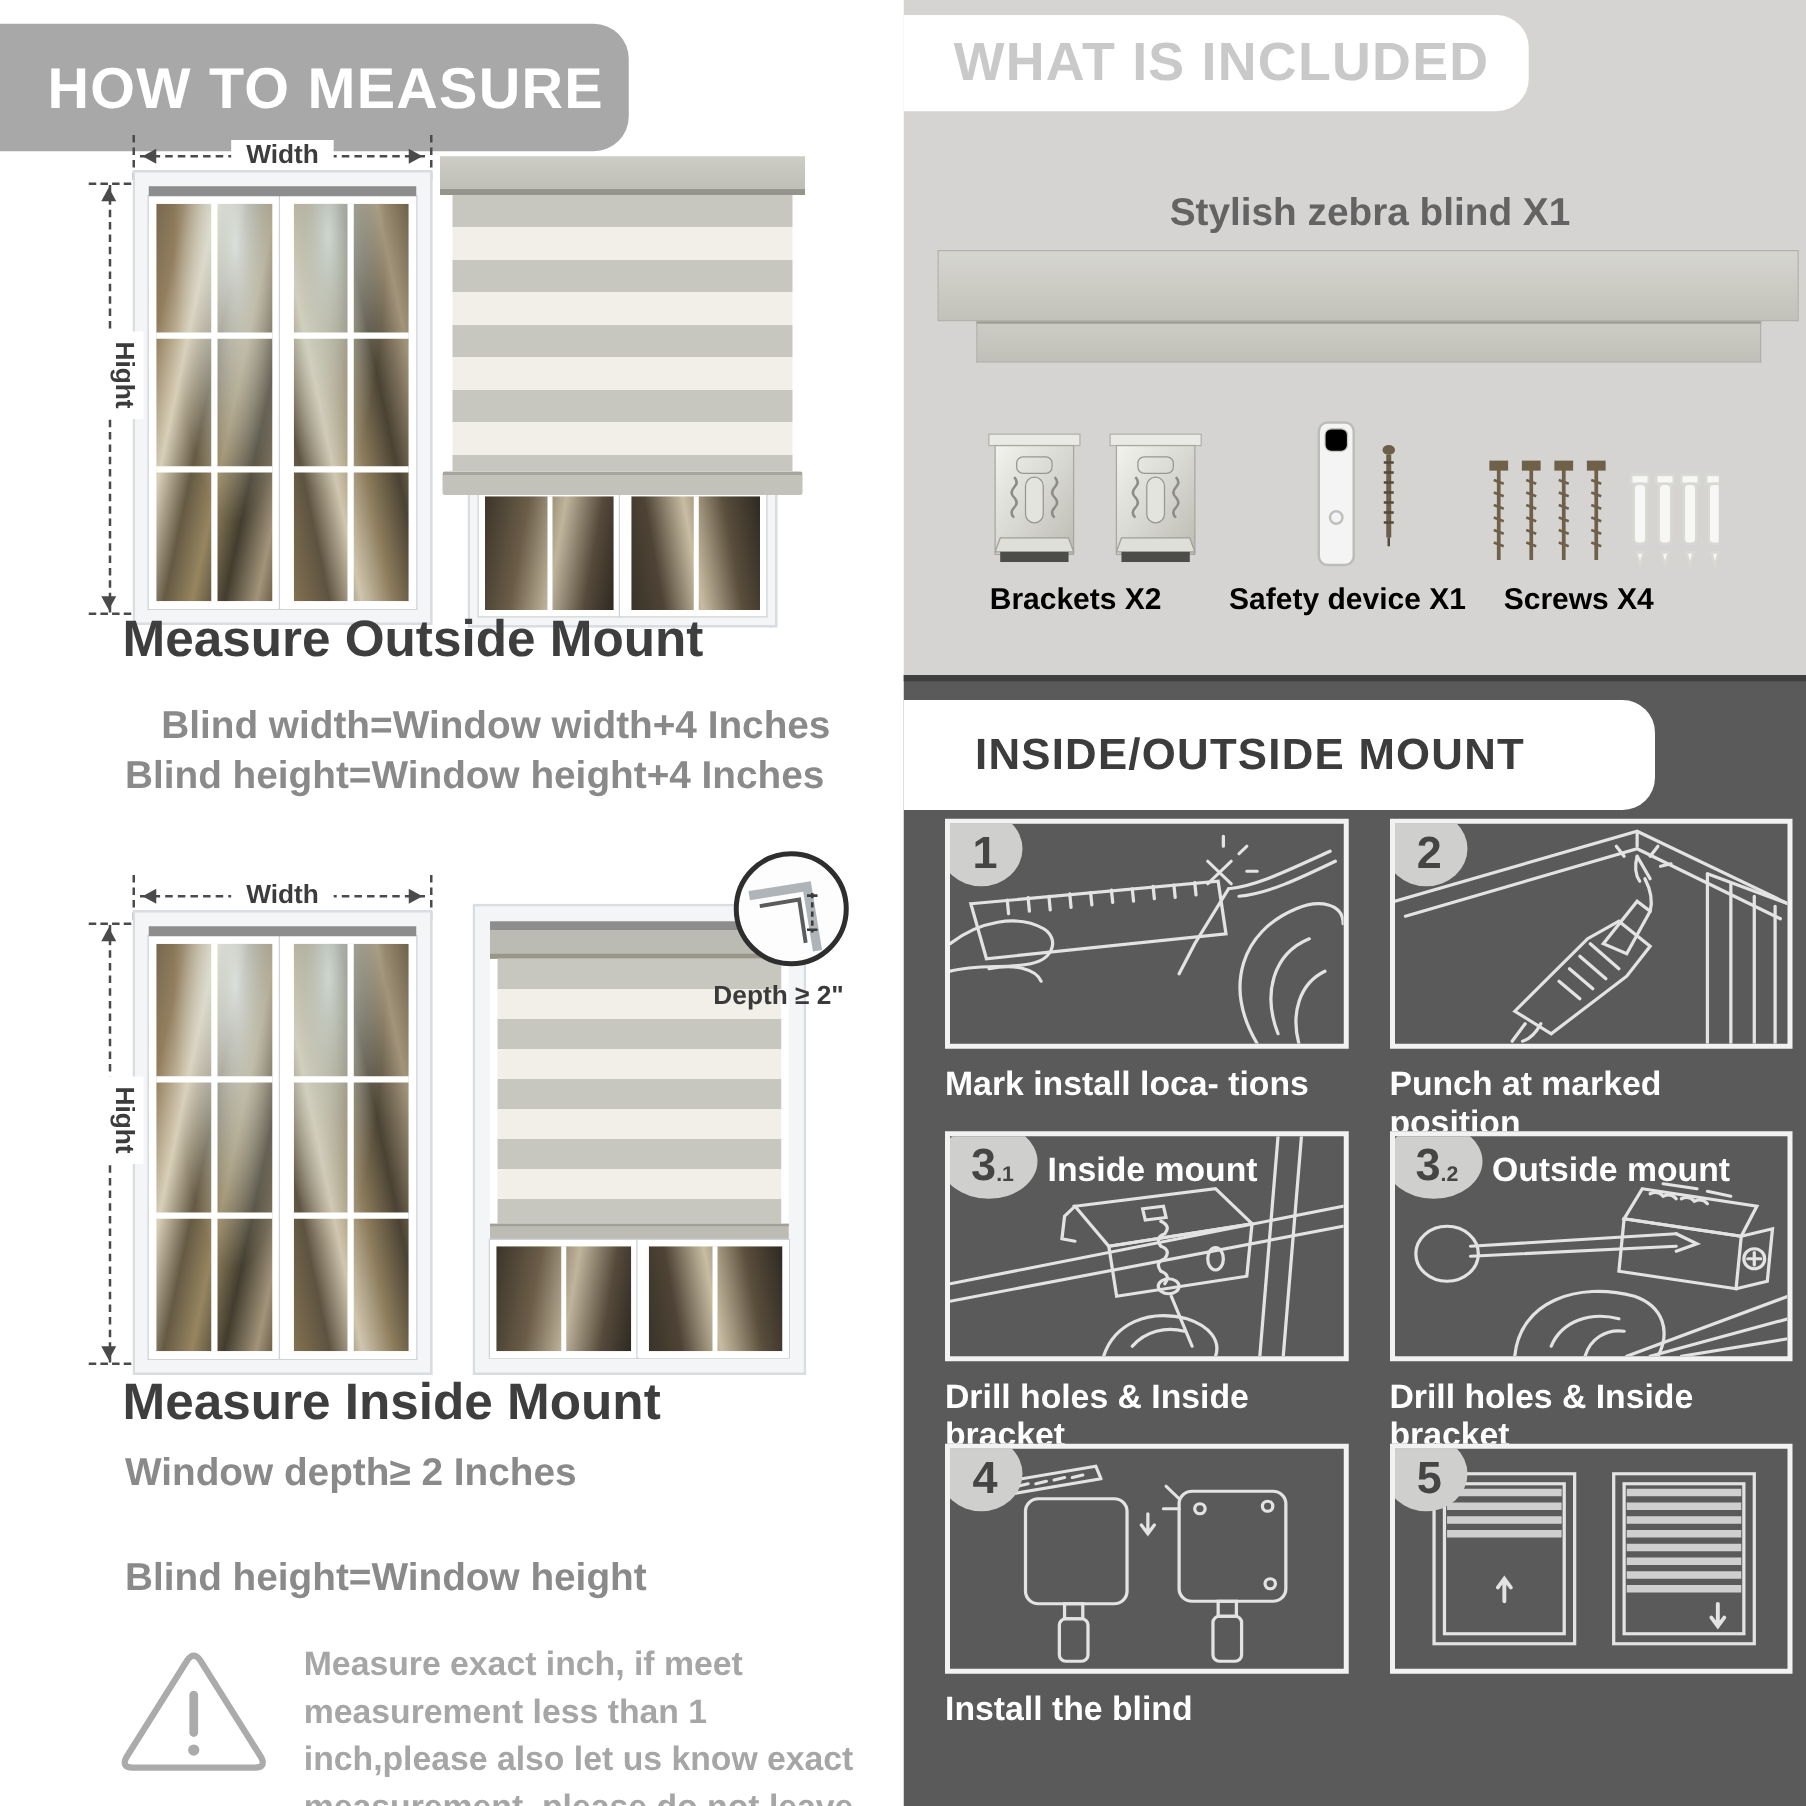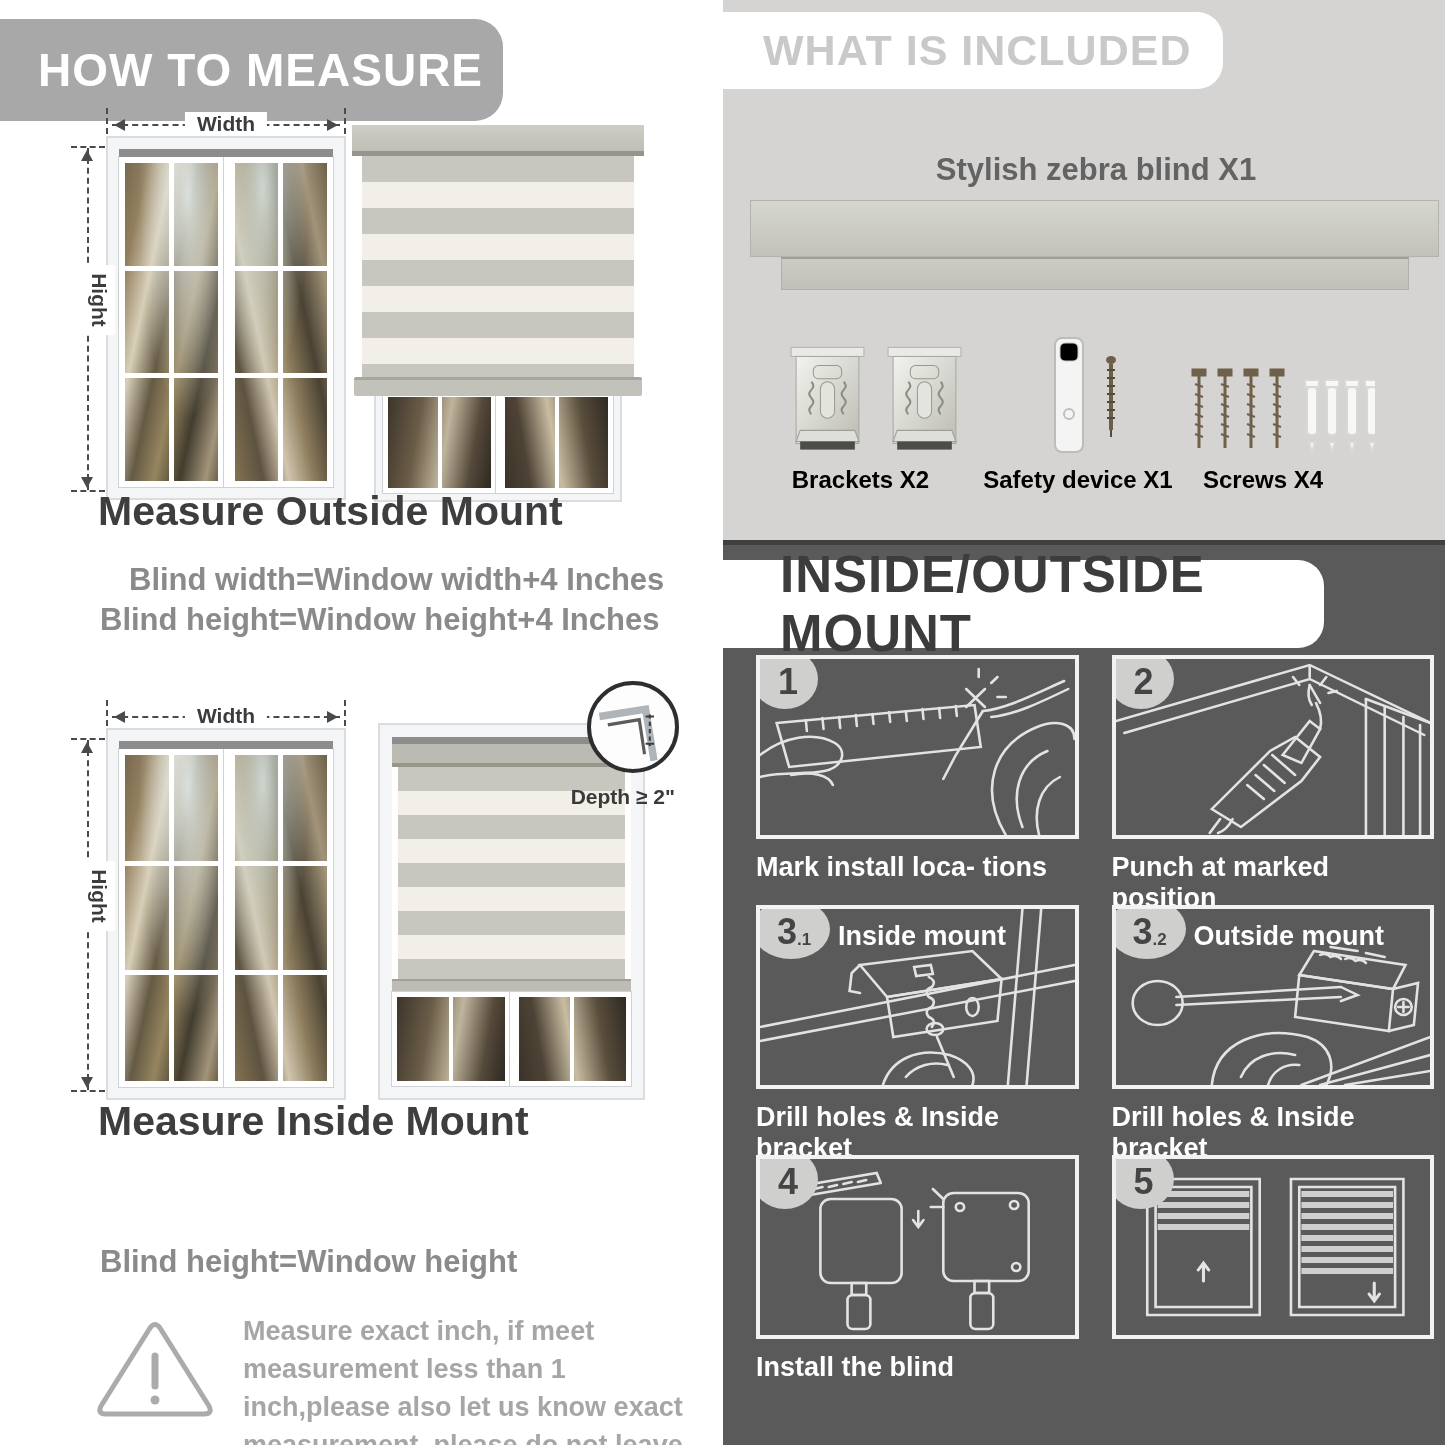--- a/index.html
+++ b/index.html
@@ -109,21 +109,21 @@
   .p-safety{left:322px;top:334px;width:92px;height:128px;}
   .p-screws{left:464px;top:364px;width:188px;height:98px;}
   .part-label{position:absolute;top:466px;text-align:center;font-size:24px;font-weight:bold;color:#000000;}
   .lbl-brackets{left:40px;width:195px;}
   .lbl-safety{left:235px;width:240px;}
   .lbl-screws{left:450px;width:180px;}
 
   .panel-dark{position:absolute;left:0;top:540px;width:100%;height:905px;background:#5a5a5a;
               border-top:5px solid #3f3f3f;box-sizing:border-box;}
   .pill-mount{position:absolute;left:0;top:15px;width:601px;height:88px;padding-left:57px;}
-  .pill-mount span{font-size:51px;font-weight:bold;color:#3c3c3c;letter-spacing:1px;}
+  .pill-mount span{font-size:35px;font-weight:bold;color:#3c3c3c;letter-spacing:1px;}
 
   .steps{position:absolute;left:33px;right:35px;top:110px;display:grid;
          grid-template-columns:1fr 1fr;column-gap:33px;}
   .step{height:250px;position:relative;}
   .step-box{position:relative;height:184px;border:4px solid #f2f2f2;box-sizing:border-box;
             background:#5a5a5a;overflow:hidden;}
   .step-box svg{position:absolute;left:0;top:0;width:100%;height:100%;}
   .badge{position:absolute;left:-8px;top:-10px;width:66px;height:60px;border-radius:50%;background:#cfcfcd;
          display:flex;align-items:center;justify-content:center;z-index:2;}
   .b-main{font-size:36px;font-weight:bold;color:#454545;margin-top:6px;margin-left:6px;}
@@ -213,20 +213,21 @@
         <path d="M8,30 L52,23 L60,72" fill="none" stroke="#aeb4b8" stroke-width="7"></path>
         <path d="M16,38 L46,33 L51,66" fill="none" stroke="#5c5c5c" stroke-width="3"></path>
         <path d="M56,28 L56,58" stroke="#3c3c3c" stroke-width="2" stroke-dasharray="4 3" fill="none"></path>
         <path d="M52,30 L60,30 M52,56 L60,56" stroke="#3c3c3c" stroke-width="2" fill="none"></path>
       </svg>
     </div>
     <div class="depth-label">Depth ≥ 2"</div>
   </div>
 
   <div class="mh2" id="h2b">Measure Inside Mount</div>
+  <div class="formula" id="f3">Window depth≥ 2 Inches</div>
   <div class="formula" id="f5">Blind height=Window height</div>
 
   <div class="warn-icon">
     <svg viewBox="0 0 126 100">
       <path d="M58,10 Q63,3 68,10 L117,88 Q121,96 112,96 L14,96 Q5,96 9,88 Z" fill="none" stroke="#ababab" stroke-width="5" stroke-linejoin="round"></path>
       <path d="M63,38 L63,68" stroke="#ababab" stroke-width="7" stroke-linecap="round"></path>
       <circle cx="63" cy="82" r="4.5" fill="#ababab"></circle>
     </svg>
   </div>
   <div class="warn-text">Measure exact inch, if meet measurement less than 1 inch,please also let us know exact measurement, please do not leave it</div>

